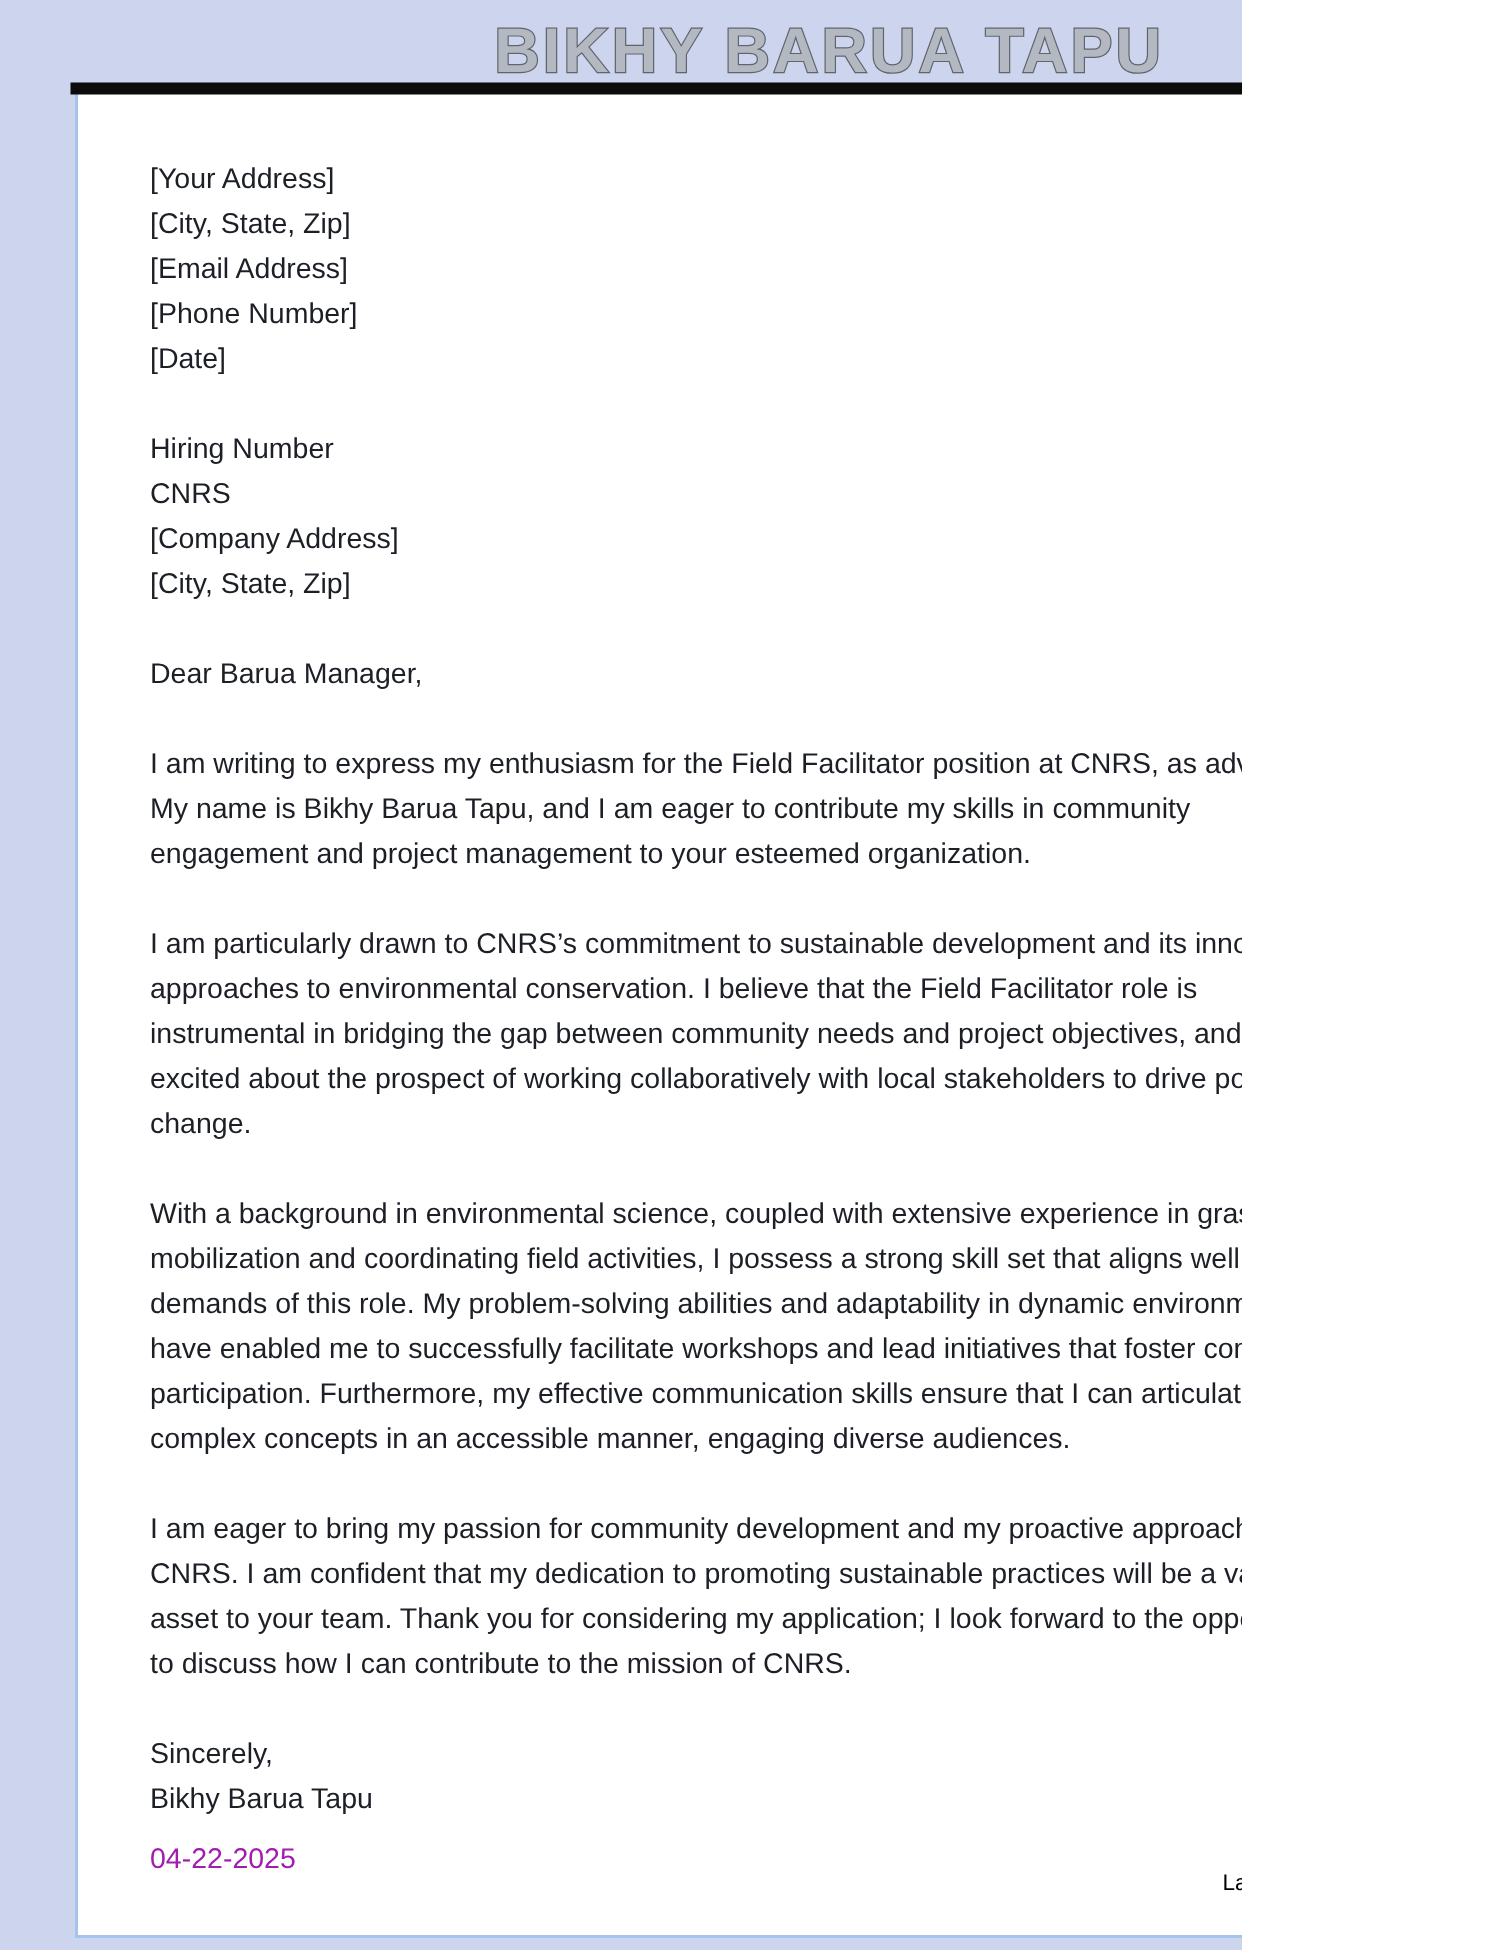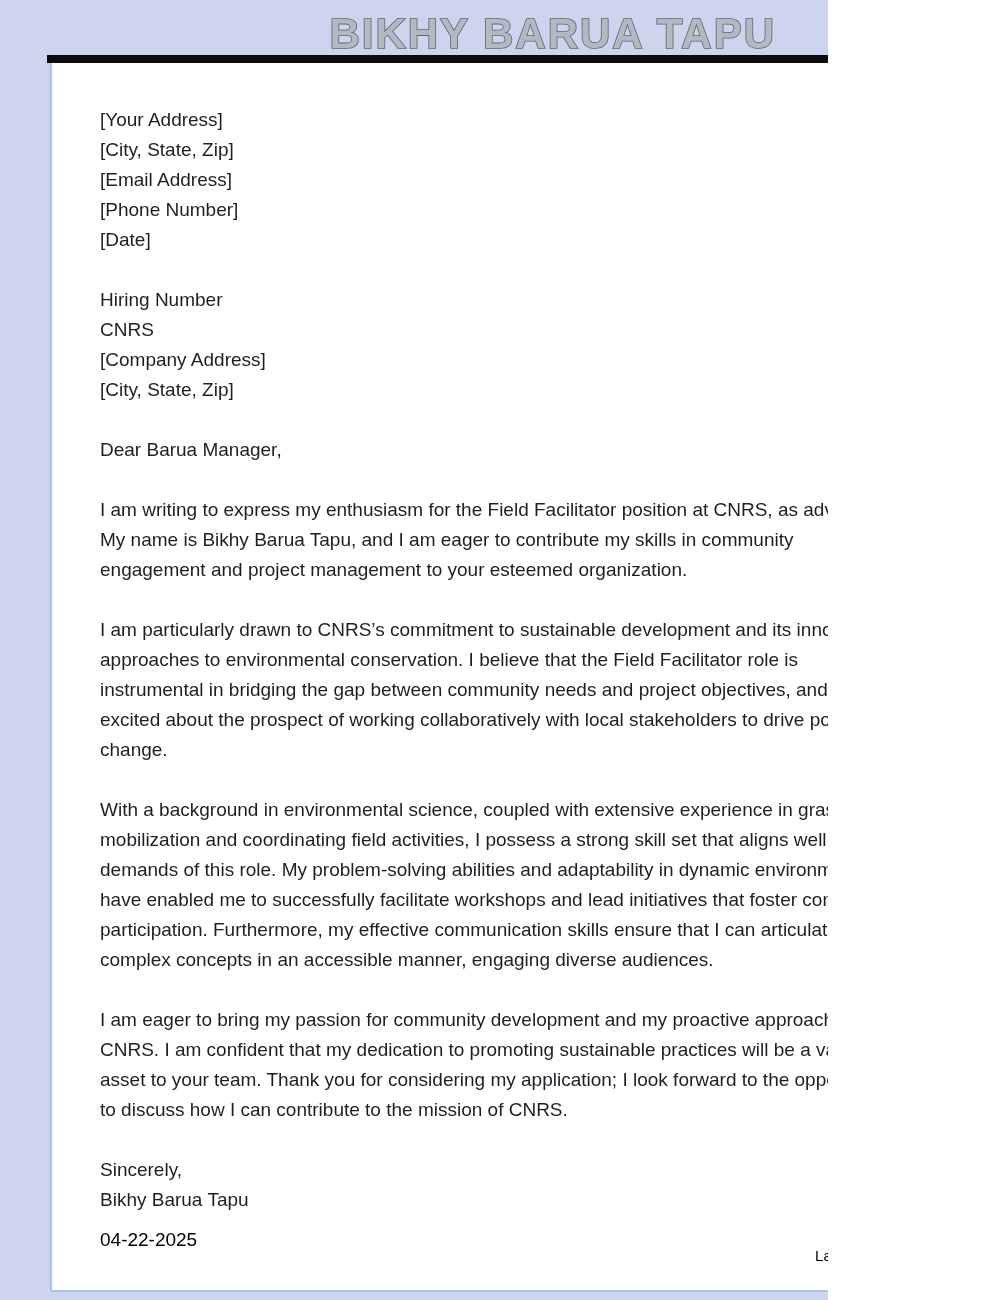--- a/index.html
+++ b/index.html
@@ -48,21 +48,21 @@
   .content {
     padding: 46px 46px 0 48px;
     color: #1c1f26;
     font-size: 19px;
     line-height: 30px;
   }
   .block { margin-bottom: 30px; }
   .para { margin-bottom: 30px; }
   .date-line {
     margin-top: 10px;
-    color: #000000;
+    color: #a21caf;
   }
   .watermark {
     position: absolute;
     right: 30px;
     bottom: 26px;
     font-size: 15px;
     color: #000000;
   }
 </style>
 </head>

